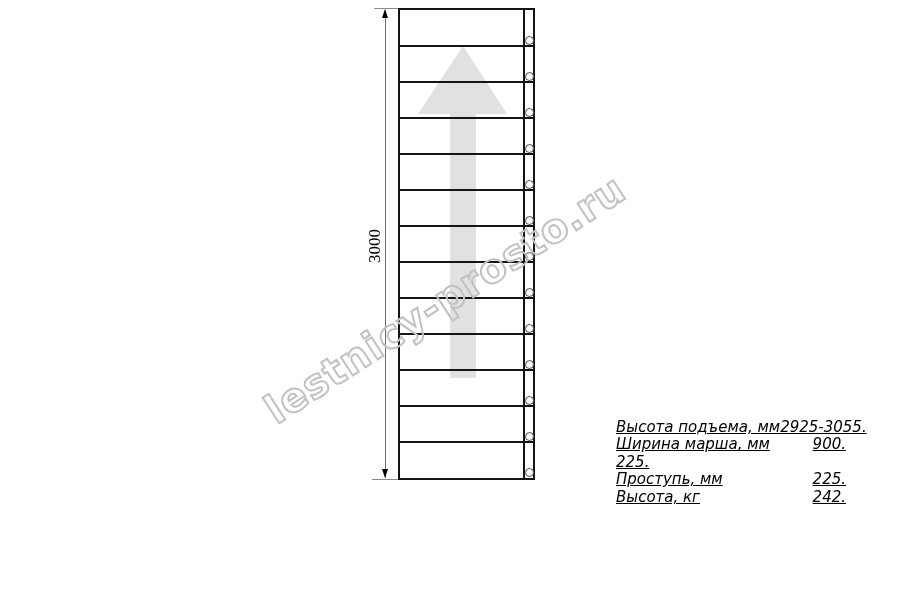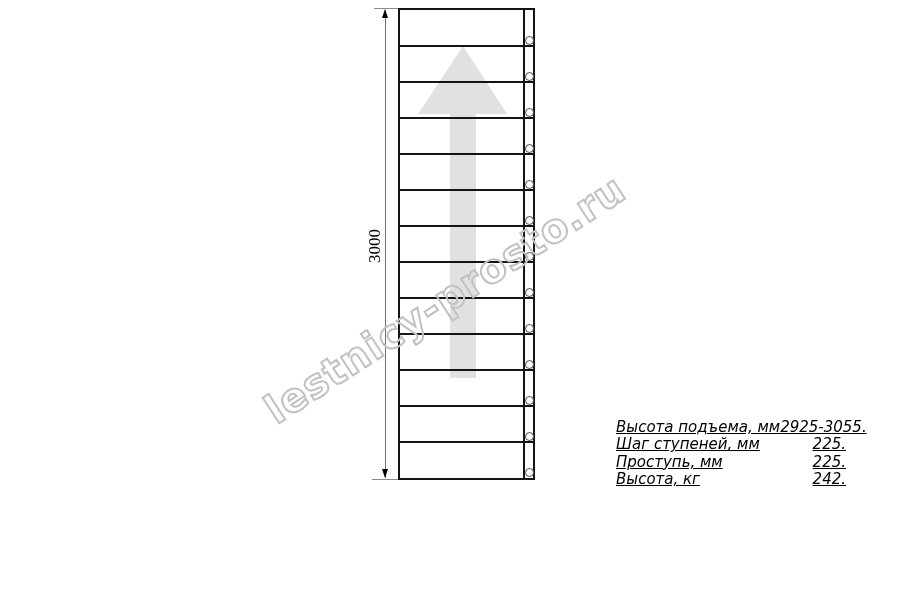--- a/index.html
+++ b/index.html
@@ -103,21 +103,24 @@
     </div>
 
   <div class="watermark" style="-webkit-text-stroke: 2px rgb(194, 194, 194);">lestnicy-prosto.ru</div>
 
   <div class="specs">
       <div class="spec-row">
         <span class="spec-label">Высота подъема, мм</span>
         <span class="spec-value">2925-3055.</span>
       </div>
       <div class="spec-row">
-        <span class="spec-label">Шаг ступеней, мм</span>
+        <span class="spec-label">Ширина марша, мм</span>
+        <span class="spec-value">900.</span>
+      </div>
+      <div class="spec-row">
         <span class="spec-value">225.</span>
       </div>
       <div class="spec-row">
         <span class="spec-label">Проступь, мм</span>
         <span class="spec-value">225.</span>
       </div>
       <div class="spec-row">
         <span class="spec-label">Высота, кг</span>
         <span class="spec-value">242.</span>
       </div>

